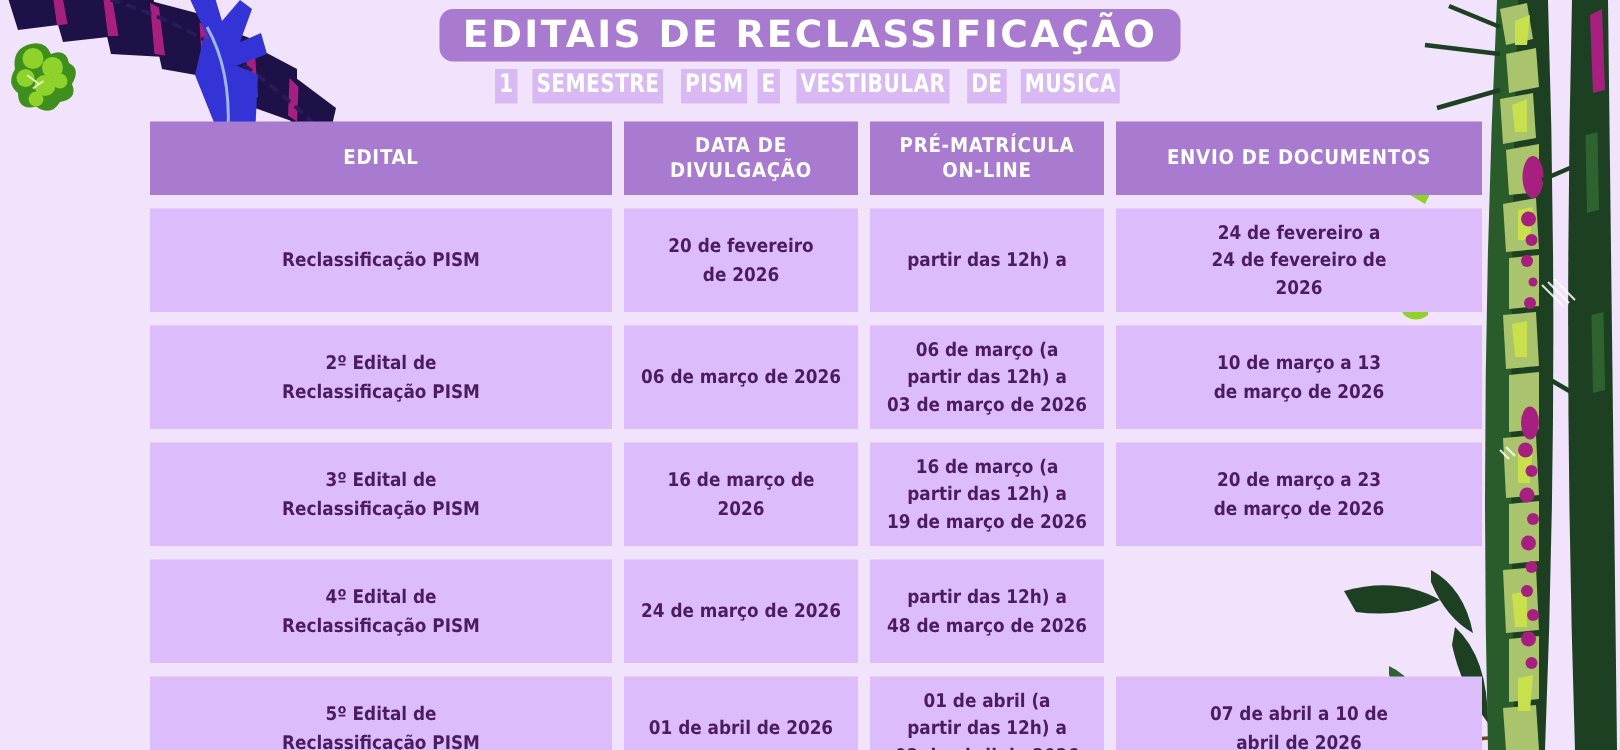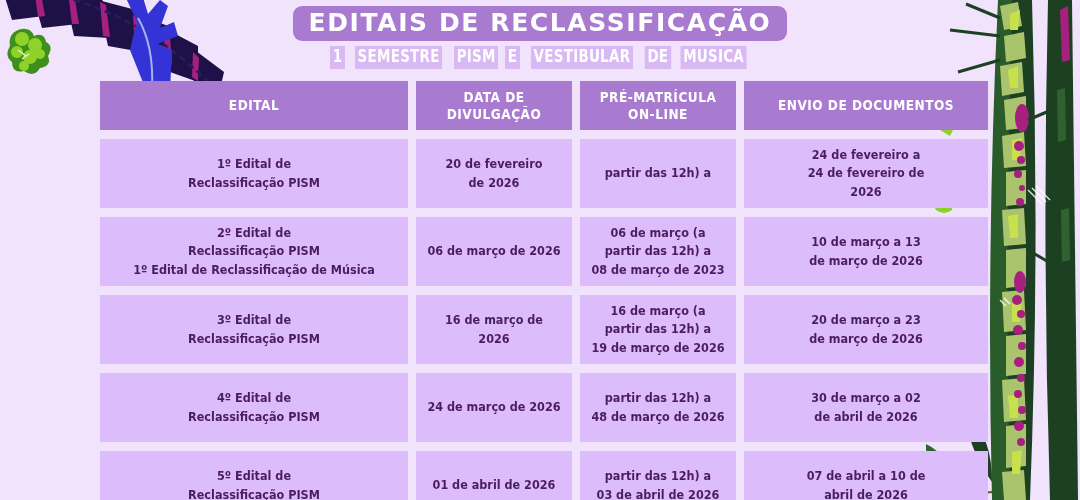--- a/index.html
+++ b/index.html
@@ -281,21 +281,20 @@
       <div class="cell c4">
         <span class="lines">
             <span>ENVIO DE DOCUMENTOS</span>
           </span>
       </div>
     </div>
 
     <div class="row body">
       <div class="cell c1">
           <span class="lines">
-            <span>1º Edital de</span>
             <span>Reclassificação PISM</span>
           </span>
         </div>
       <div class="cell c2">
           <span class="lines">
             <span>20 de fevereiro</span>
             <span>de 2026</span>
           </span>
         </div>
       <div class="cell c3">
@@ -310,33 +309,32 @@
             <span>2026</span>
           </span>
         </div>
     </div>
 
     <div class="row body">
       <div class="cell c1">
           <span class="lines">
             <span>2º Edital de</span>
             <span>Reclassificação PISM</span>
-            <span>1º Edital de Reclassificação de Música</span>
           </span>
         </div>
       <div class="cell c2">
           <span class="lines">
             <span>06 de março de 2026</span>
           </span>
         </div>
       <div class="cell c3">
           <span class="lines">
             <span>06 de março (a</span>
             <span>partir das 12h) a</span>
-            <span>08 de março de 2023</span>
+            <span>03 de março de 2026</span>
           </span>
         </div>
       <div class="cell c4">
           <span class="lines">
             <span>10 de março a 13</span>
             <span>de março de 2026</span>
           </span>
         </div>
     </div>
 
@@ -379,42 +377,37 @@
           <span class="lines">
             <span>24 de março de 2026</span>
           </span>
         </div>
       <div class="cell c3">
           <span class="lines">
             <span>partir das 12h) a</span>
             <span>48 de março de 2026</span>
           </span>
         </div>
-      <div class="cell c4">
-          <span class="lines">
-            <span>30 de março a 02</span>
-            <span>de abril de 2026</span>
-          </span>
-        </div>
     </div>
 
     <div class="row body">
       <div class="cell c1">
           <span class="lines">
             <span>5º Edital de</span>
             <span>Reclassificação PISM</span>
           </span>
         </div>
       <div class="cell c2">
           <span class="lines">
             <span>01 de abril de 2026</span>
           </span>
         </div>
       <div class="cell c3">
           <span class="lines">
+            <span>01 de abril (a</span>
             <span>partir das 12h) a</span>
             <span>03 de abril de 2026</span>
           </span>
         </div>
       <div class="cell c4">
           <span class="lines">
             <span>07 de abril a 10 de</span>
             <span>abril de 2026</span>
           </span>
         </div>

